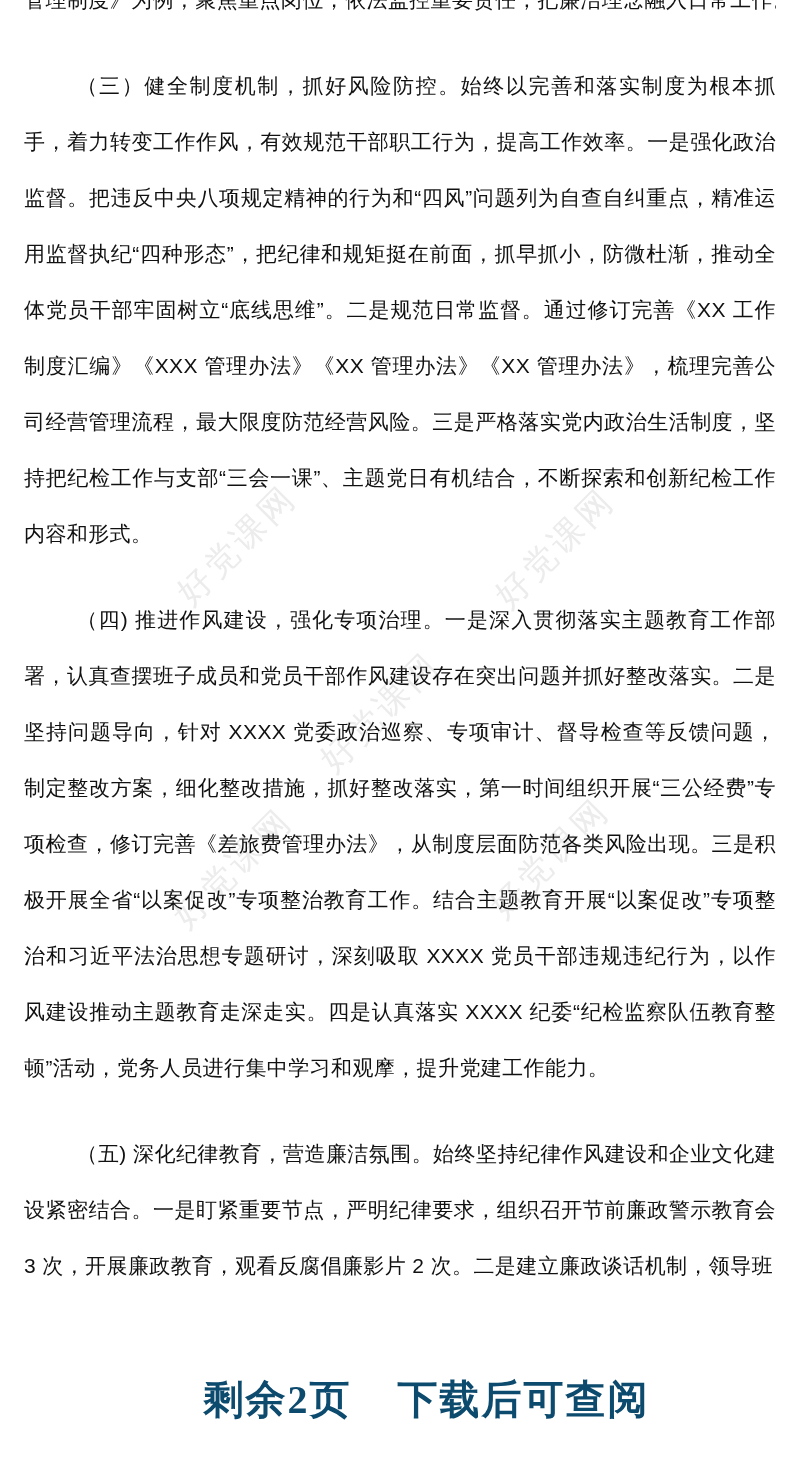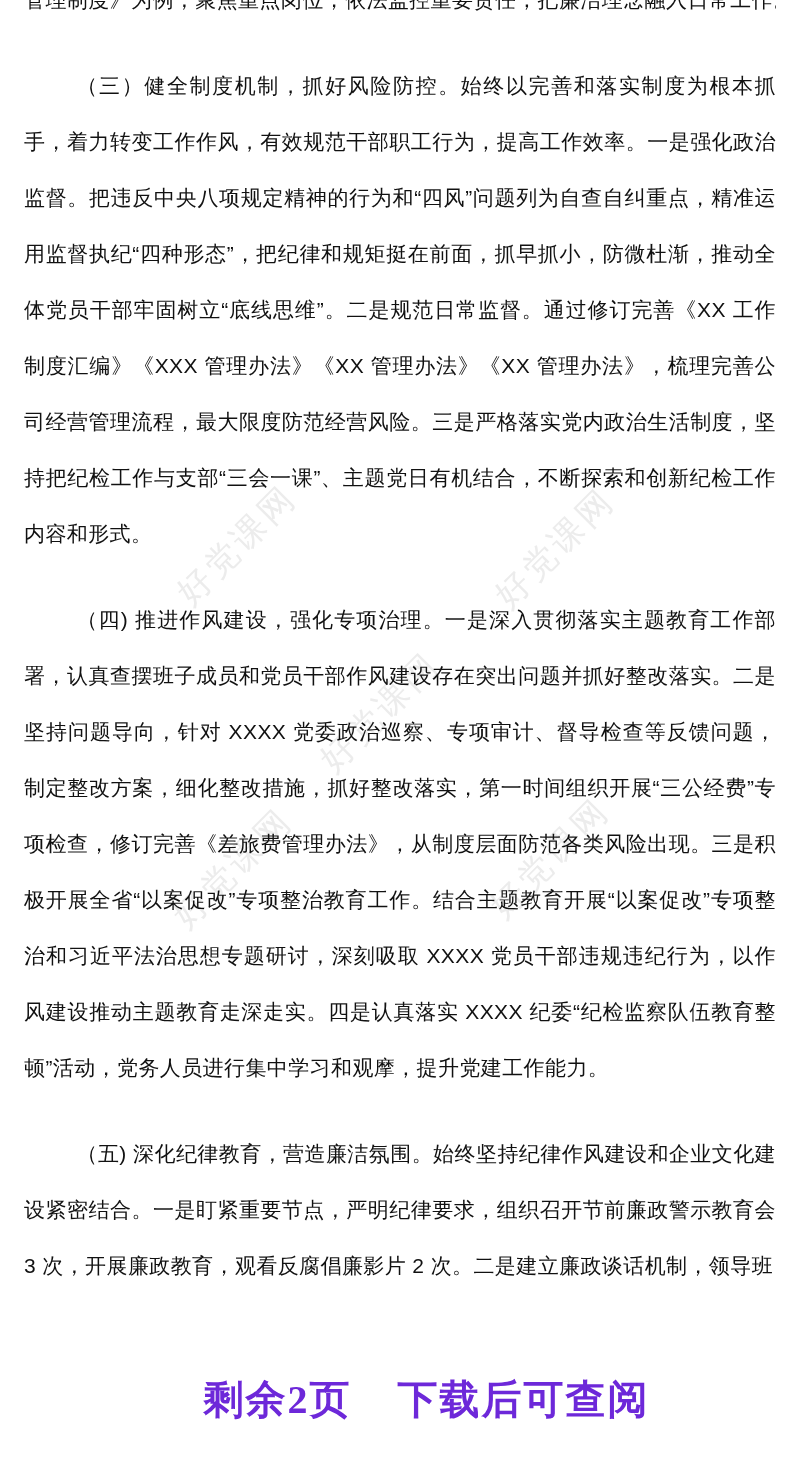--- a/index.html
+++ b/index.html
@@ -98,19 +98,19 @@
     <div class="wm wm-5" style="color: rgb(236, 236, 236);">好党课网</div>
   </div>
 
   <div class="doc" style="color: rgb(17, 17, 17);">
     <p class="clipped-line">管理制度》为例，聚焦重点岗位，依法监控重要责任，把廉洁理念融入日常工作。</p>
     <p>（三）健全制度机制，抓好风险防控。始终以完善和落实制度为根本抓手，着力转变工作作风，有效规范干部职工行为，提高工作效率。一是强化政治监督。把违反中央八项规定精神的行为和“四风”问题列为自查自纠重点，精准运用监督执纪“四种形态”，把纪律和规矩挺在前面，抓早抓小，防微杜渐，推动全体党员干部牢固树立“底线思维”。二是规范日常监督。通过修订完善《XX 工作制度汇编》《XXX 管理办法》《XX 管理办法》《XX 管理办法》，梳理完善公司经营管理流程，最大限度防范经营风险。三是严格落实党内政治生活制度，坚持把纪检工作与支部“三会一课”、主题党日有机结合，不断探索和创新纪检工作内容和形式。</p>
     <p>（四) 推进作风建设，强化专项治理。一是深入贯彻落实主题教育工作部署，认真查摆班子成员和党员干部作风建设存在突出问题并抓好整改落实。二是坚持问题导向，针对 XXXX 党委政治巡察、专项审计、督导检查等反馈问题，制定整改方案，细化整改措施，抓好整改落实，第一时间组织开展“三公经费”专项检查，修订完善《差旅费管理办法》，从制度层面防范各类风险出现。三是积极开展全省“以案促改”专项整治教育工作。结合主题教育开展“以案促改”专项整治和习近平法治思想专题研讨，深刻吸取 XXXX 党员干部违规违纪行为，以作风建设推动主题教育走深走实。四是认真落实 XXXX 纪委“纪检监察队伍教育整顿”活动，党务人员进行集中学习和观摩，提升党建工作能力。</p>
     <p>（五) 深化纪律教育，营造廉洁氛围。始终坚持纪律作风建设和企业文化建设紧密结合。一是盯紧重要节点，严明纪律要求，组织召开节前廉政警示教育会 3 次，开展廉政教育，观看反腐倡廉影片 2 次。二是建立廉政谈话机制，领导班</p>
   </div>
 
-  <div class="footer" style="color: #6d28d9; margin-left: 29px;">
+  <div class="footer" style="color: #0c4a6e; margin-left: 29px;">
     <span class="inner">
       <span>剩余2页</span><span class="hint">下载后可查阅</span>
     </span>
   </div>
 
 </div>
 
 </body></html>

